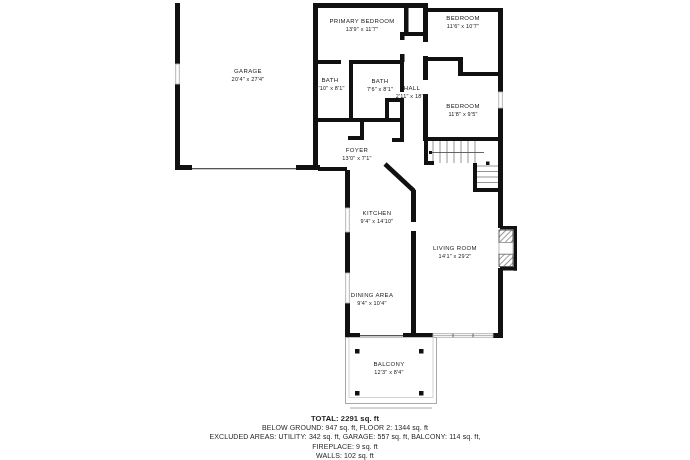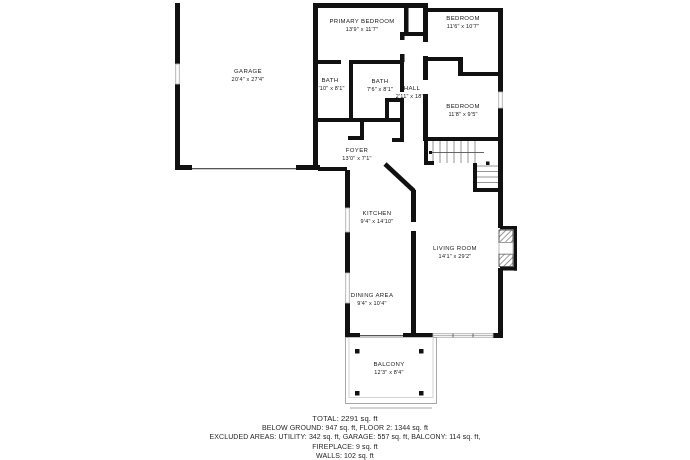--- a/index.html
+++ b/index.html
@@ -11,21 +11,21 @@
   .room-label{
     position:absolute;transform:translate(-50%,-50%);
     text-align:center;color:#222;line-height:1.3;white-space:nowrap;
   }
   .room-label .rname{display:block;font-size:6px;letter-spacing:.35px;}
   .room-label .rdims{display:block;font-size:5.5px;letter-spacing:.2px;}
   .summary{
     position:absolute;left:0;right:0;top:414px;text-align:center;color:#1c1c1c;
   }
   .summary .sline{font-size:7px;line-height:9.2px;letter-spacing:.1px;}
-  .summary .total{font-weight:normal;font-size:7.6px;}
+  .summary .total{font-weight:bold;font-size:7.6px;}
 </style>
 </head>
 <body>
 
 <div class="screen">
 
   <svg class="plan-svg" width="690" height="460" viewBox="0 0 690 460" xmlns="http://www.w3.org/2000/svg">
     <defs>
       <pattern id="hatch" patternUnits="userSpaceOnUse" width="4" height="4" patternTransform="rotate(45)">
         <line x1="0" y1="0" x2="0" y2="4" stroke="#444" stroke-width="1.1"></line>

